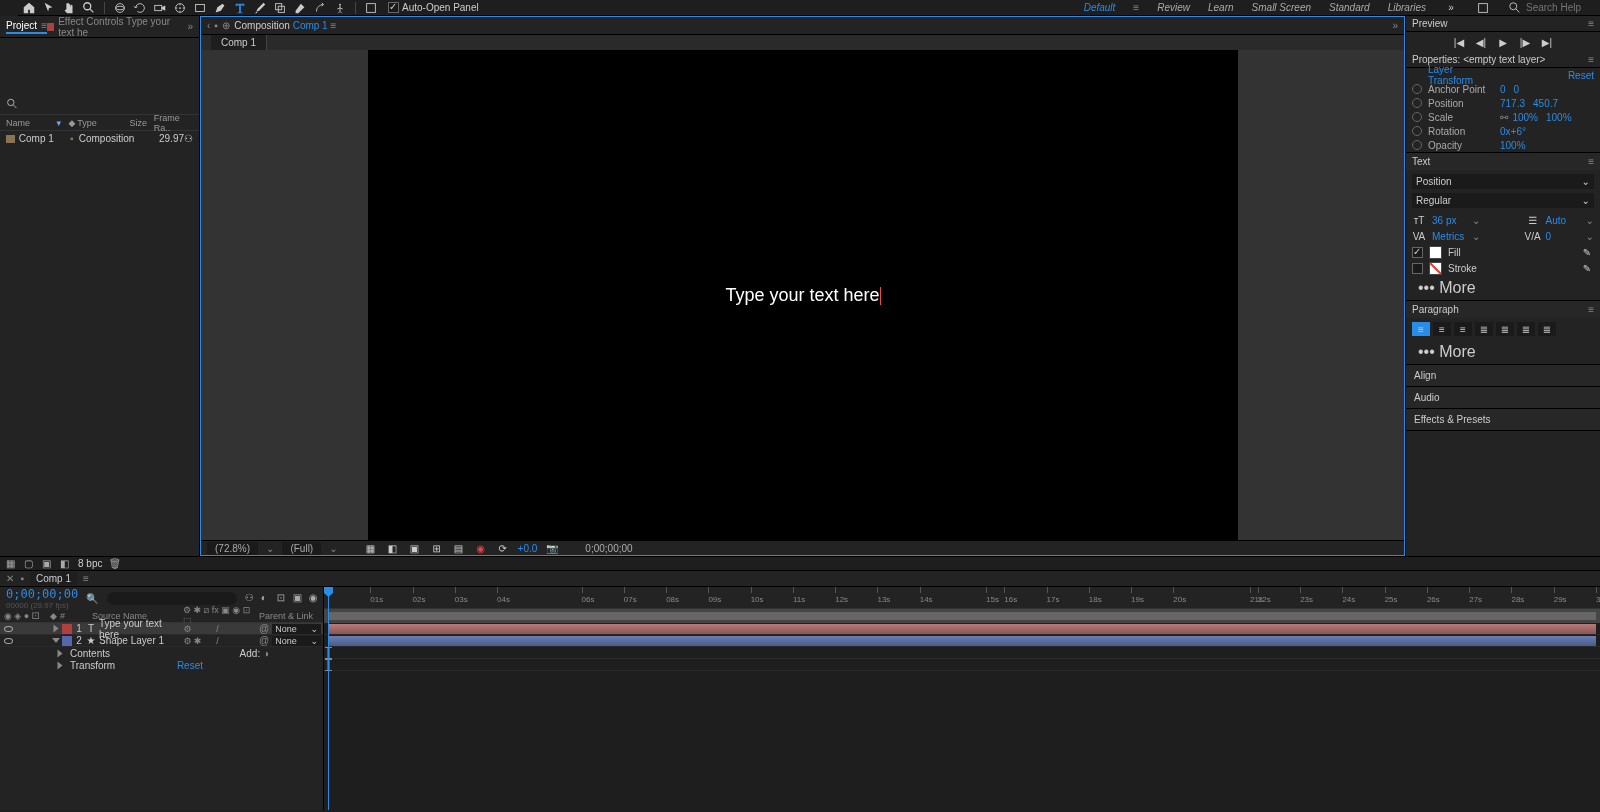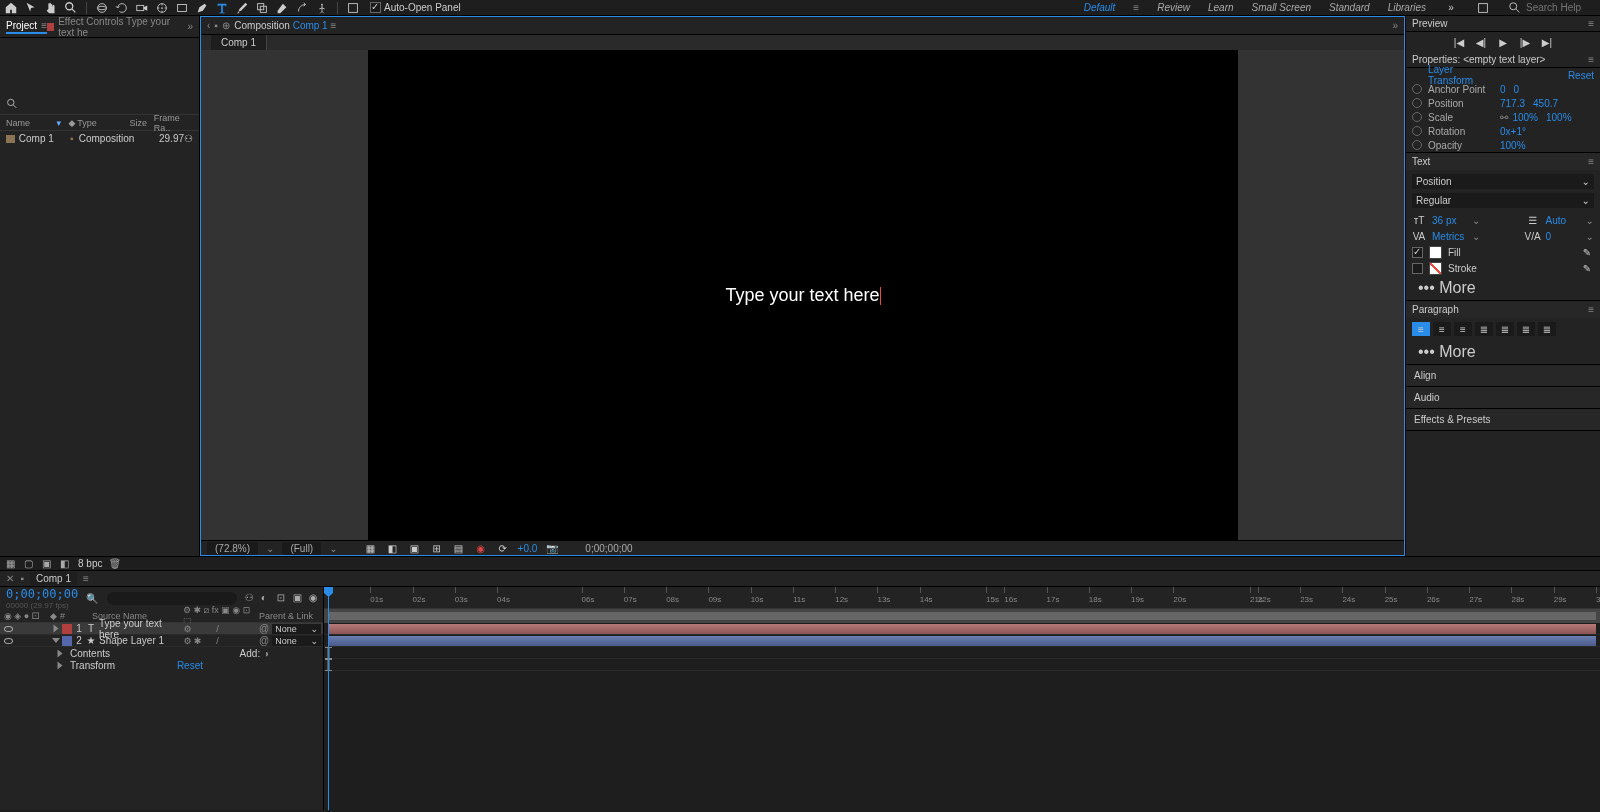--- a/index.html
+++ b/index.html
@@ -1,17 +1,17 @@
 <!DOCTYPE html>
 <html><head>
 <meta charset="utf-8">
 <style>
 * { margin:0; padding:0; box-sizing:border-box; font-family:"Segoe UI",Arial,sans-serif; user-select:none; }
 body { background:#1e1e1e; color:#ccc; font-size:10px; width:1600px; height:812px; overflow:hidden; position:relative; }
-.top-bar { height:16px; background:#1e1e1e; display:flex; align-items:center; padding:0 4px; border-bottom:1px solid #000; }
+.top-bar { height:16px; background:#1e1e1e; display:flex; align-items:center; padding:0 4px; border-bottom:1px solid #000;margin-left:18px; }
 .tool-row { display:flex; gap:6px; align-items:center; }
 .tool-ico { width:14px; height:14px; display:flex; align-items:center; justify-content:center; color:#ccc; cursor:pointer; }
 .tool-ico.active { color:#288ce8; }
 .sep { width:1px; height:12px; background:#444; margin:0 2px; }
 .top-right { margin-left:auto; display:flex; gap:18px; align-items:center; font-size:10px; color:#aaa; }
 .top-right .ws { cursor:pointer;font-style:italic; }
 .top-right .ws.active { color:#288ce8; }
 .search-wrap { display:flex; align-items:center; gap:4px; }
 .search-input { background:#1e1e1e; border:none; color:#ccc; width:70px; font-size:10px; outline:none; }
 .main { display:flex; height:540px; }
@@ -361,21 +361,21 @@
       <div class="prop-row">
           <span class="prop-stop"></span>
           <span class="prop-label">Scale</span>
           <span style="color:#888;margin-right:4px;">⚯</span>
           <span class="prop-val">100%</span>
           <span class="prop-val">100%</span>
         </div>
       <div class="prop-row">
           <span class="prop-stop"></span>
           <span class="prop-label">Rotation</span>
-          <span class="prop-val">0x+1°</span>
+          <span class="prop-val">0x+6°</span>
         </div>
       <div class="prop-row">
           <span class="prop-stop"></span>
           <span class="prop-label">Opacity</span>
           <span class="prop-val">100%</span>
         </div>
     </div>
 
     <div class="r-section">
       <div class="r-sec-head">

